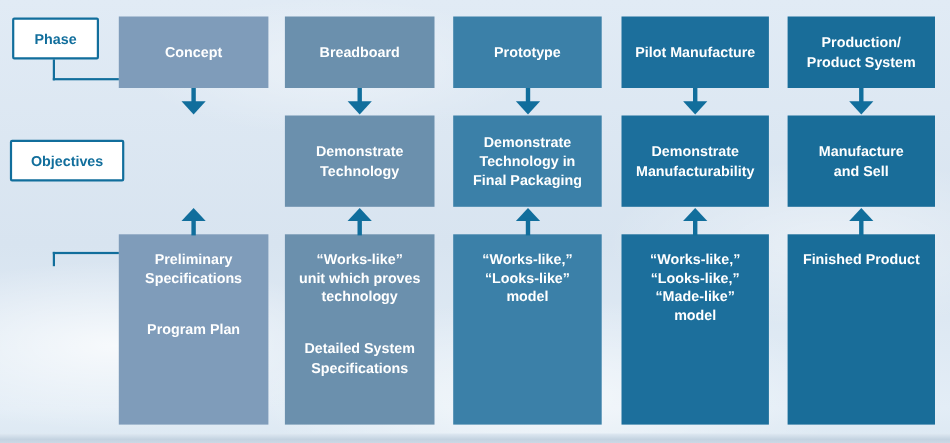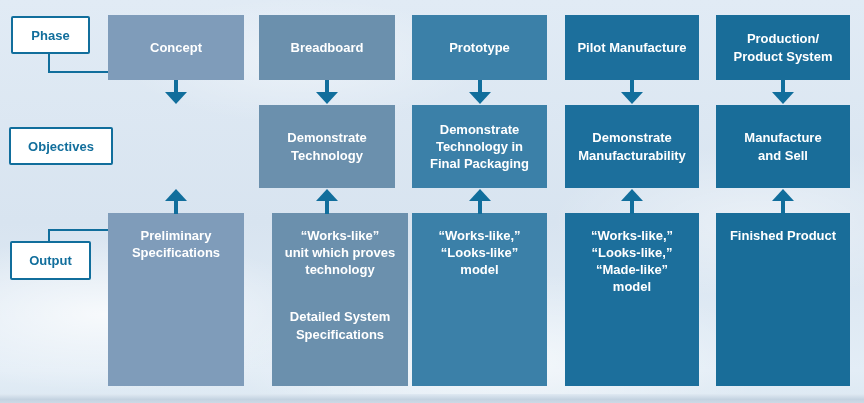--- a/index.html
+++ b/index.html
@@ -85,46 +85,46 @@
     border-bottom: 12px solid #116e9c;
   }
 </style>
 </head>
 <body>
 
 <div class="stage">
 
   <div class="row-label" id="lbl-phase">Phase</div>
   <div class="row-label" id="lbl-objectives">Objectives</div>
-  <div class="row-label" id="lbl-output">Output</div>
 
   <div class="conn" style="left:48px; top:54px; width:2px; height:19px;"></div>
   <div class="conn" style="left:48px; top:71px; width:60px; height:2px;"></div>
   <div class="conn" style="left:90px; top:145px; width:18px; height:2px;"></div>
   <div class="conn" style="left:48px; top:229px; width:2px; height:13px;"></div>
   <div class="conn" style="left:48px; top:229px; width:60px; height:2px;"></div>
 
   <div class="box row1 c1" style="background: rgb(127, 156, 186);">Concept</div>
   <div class="box row3 c1" style="background: rgb(127, 156, 186);">
     <p>Preliminary
 Specifications</p>
+    <p>Program Plan</p>
   </div>
   <div class="arrow">
     <div class="stem" style="left:174px; top:80px; height:14px;"></div>
     <div class="head-down" style="left:165px; top:92px;"></div>
   </div>
   <div class="arrow">
     <div class="head-up" style="left:165px; top:189px;"></div>
     <div class="stem" style="left:174px; top:199px; height:15px;"></div>
   </div>
 
   <div class="box row1 c2" style="background: rgb(107, 144, 173);">Breadboard</div>
   <div class="box row2 c2" style="background: rgb(107, 144, 173);">Demonstrate
 Technology</div>
-  <div class="box row3 c2" style="background: rgb(107, 144, 173); margin-left: 13px;">
+  <div class="box row3 c2" style="background: rgb(107, 144, 173);">
     <p>“Works-like”
 unit which proves
 technology</p>
     <p>Detailed System
 Specifications</p>
   </div>
   <div class="arrow">
     <div class="stem" style="left:325px; top:80px; height:14px;"></div>
     <div class="head-down" style="left:316px; top:92px;"></div>
   </div>

